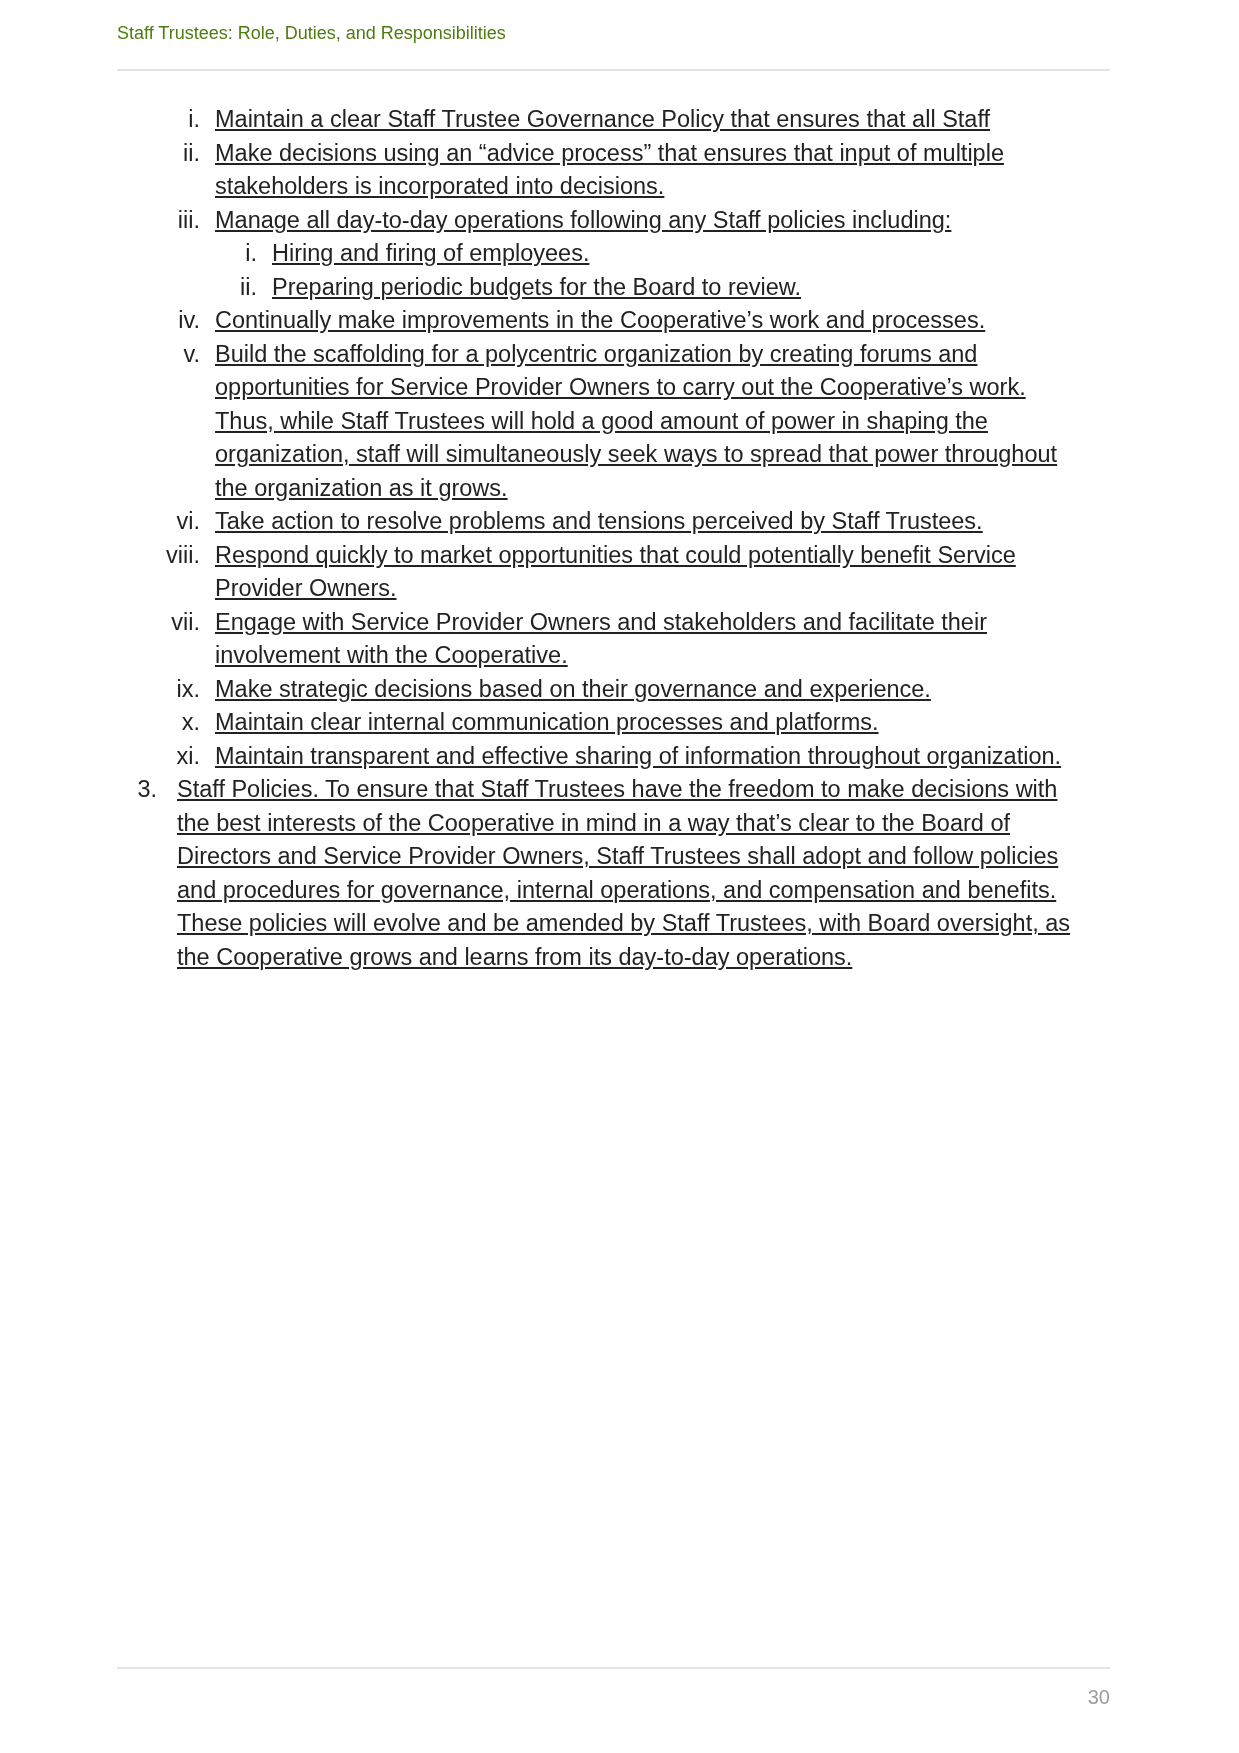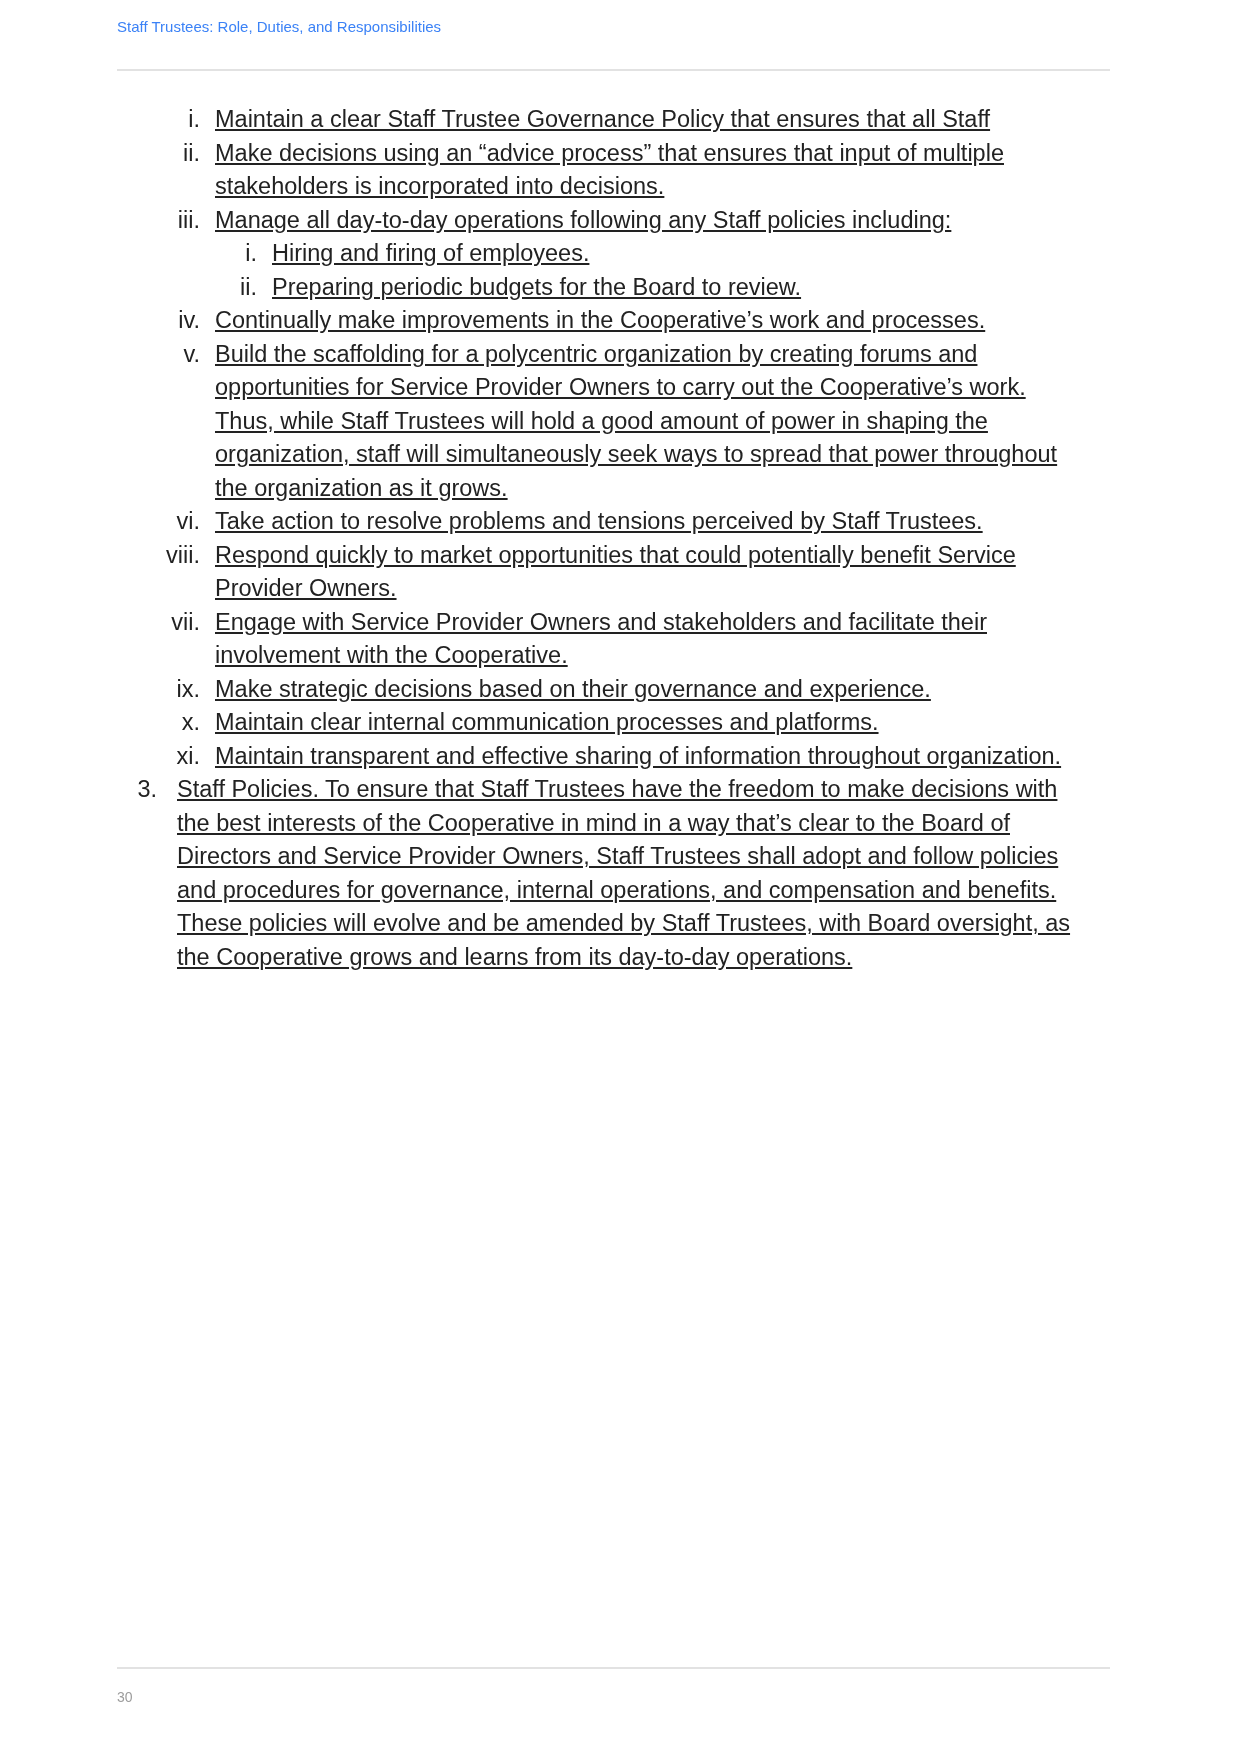--- a/index.html
+++ b/index.html
@@ -11,25 +11,25 @@
     position: relative;
     width: 1239px;
     height: 1753px;
     font-family: "Liberation Sans", "DejaVu Sans", sans-serif;
     color: #222222;
     overflow: hidden;
   }
   .page-header {
     position: absolute;
     left: 117px;
-    top: 14px;
+    top: 20px;
     width: 993px;
-    font-size: 15px;
+    font-size: 18px;
     line-height: 26px;
-    color: #3b82f6;
+    color: #4d7c0f;
   }
   .header-rule {
     position: absolute;
     left: 117px;
     top: 69px;
     width: 993px;
     height: 2px;
     background: #e2e2e2;
   }
   .doc-body {
@@ -61,21 +61,22 @@
     top: 1667px;
     width: 993px;
     height: 2px;
     background: #e2e2e2;
   }
   .page-number {
     position: absolute;
     left: 117px;
     top: 1684px;
     width: 993px;
-    font-size: 14px;
+    text-align: right;
+    font-size: 20px;
     line-height: 26px;
     color: #9c9c9c;
   }
 </style>
 </head>
 <body>
 
 <div class="page-header">Staff Trustees: Role, Duties, and Responsibilities</div>
 
 <div class="header-rule"></div>

